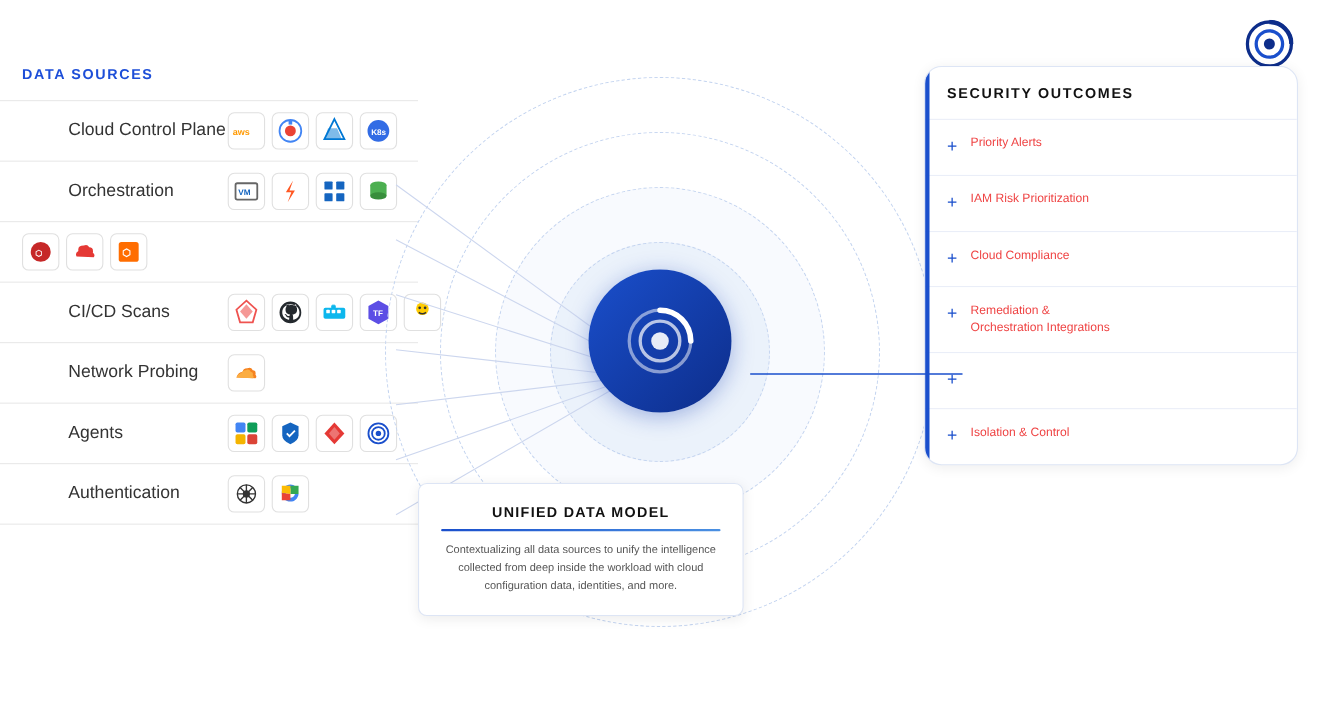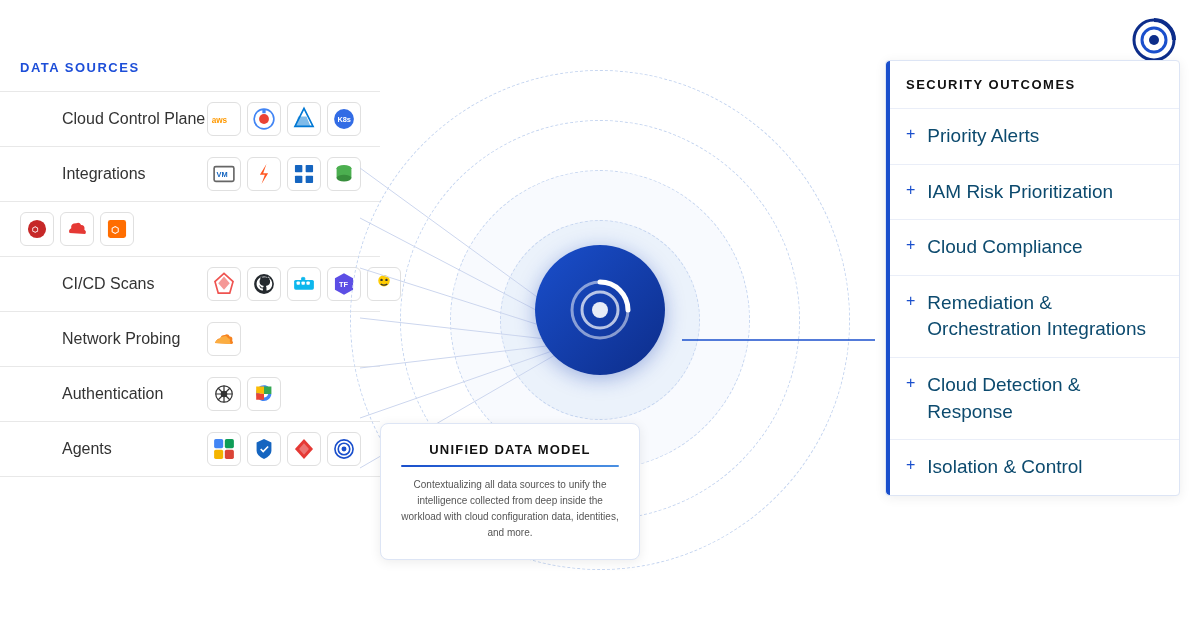--- a/index.html
+++ b/index.html
@@ -115,21 +115,21 @@
       justify-content: center;
       z-index: 10;
       box-shadow: 0 4px 20px rgba(20,60,180,0.35);
     }
 
     
     .info-box {
       position: absolute;
       bottom: 30px;
       left: 60px;
-      width: 260px;
+      width: 296px;
       background: #fff;
       border: 1px solid #dde5f5;
       border-radius: 8px;
       padding: 18px 20px;
       z-index: 20;
       box-shadow: 0 2px 12px rgba(0,0,0,0.08);
       text-align: center;
     }
 
     .info-box-title {
@@ -153,24 +153,24 @@
       color: #555;
       line-height: 1.6;
       text-align: center;
     }
 
     
     .security-panel {
       position: absolute;
       right: 20px;
       top: 60px;
-      width: 295px;
+      width: 340px;
       background: #fff;
       border: 1px solid #dde5f5;
-      border-radius: 4px;
+      border-radius: 16px;
       box-shadow: 0 2px 12px rgba(0,0,0,0.07);
       overflow: hidden;
     }
 
     .security-title {
       font-size: 13px;
       font-weight: 700;
       letter-spacing: 1.5px;
       color: #111;
       padding: 16px 20px;
@@ -193,22 +193,22 @@
     .so-plus {
       color: #1a4fcc;
       font-size: 16px;
       font-weight: 400;
       line-height: 1.3;
       flex-shrink: 0;
       margin-top: 1px;
     }
 
     .so-label {
-      font-size: 19px;
-      color: #0c4a6e;
+      font-size: 11px;
+      color: #ef4444;
       line-height: 1.4;
     }
 
     
     .security-panel::before {
       content: '';
       position: absolute;
       left: 0;
       top: 0;
       bottom: 0;
@@ -285,21 +285,21 @@
       <div class="icon-box">
         <svg viewBox="0 0 34 34" width="28" height="28">
           <circle cx="17" cy="17" r="12" fill="#326CE5"></circle>
           <text x="9" y="21" font-size="9" fill="white" font-weight="bold">K8s</text>
         </svg>
       </div>
     </div>
   </div>
 
   <div class="ds-row">
-    <div class="ds-label">Integrations</div>
+    <div class="ds-label">Orchestration</div>
     <div class="ds-icons">
       <div class="icon-box">
         <svg viewBox="0 0 34 34" width="28" height="28">
           <rect x="5" y="8" width="24" height="18" rx="2" fill="none" stroke="#666" stroke-width="2"></rect>
           <text x="8" y="21" font-size="9" fill="#1565C0" font-weight="bold">VM</text>
         </svg>
       </div>
       <div class="icon-box">
         <svg viewBox="0 0 34 34" width="28" height="28">
           <polygon points="20,5 12,18 18,18 14,29 22,16 16,16" fill="#FF5722"></polygon>
@@ -386,20 +386,53 @@
     </div>
   </div>
 
   <div class="ds-row">
     <div class="ds-label">Network Probing</div>
     <div class="ds-icons">
       <div class="icon-box">
         <svg viewBox="0 0 34 34" width="28" height="28">
           <path d="M6,22 Q8,16 13,16 Q13,12 18,12 Q22,10 24,14 Q28,14 27,19 Q29,21 27,23 Z" fill="#F6821F"></path>
           <path d="M6,22 Q8,17 12,17 Q12,14 16,14 Q20,12 22,16 Q25,16 24,20 Q26,22 24,23 Z" fill="#FBAD41"></path>
+        </svg>
+      </div>
+    </div>
+  </div>
+
+  <div class="ds-row">
+    <div class="ds-label">Agents</div>
+    <div class="ds-icons">
+      <div class="icon-box">
+        <svg viewBox="0 0 34 34" width="28" height="28">
+          <rect x="5" y="5" width="11" height="11" rx="2" fill="#4285F4"></rect>
+          <rect x="18" y="5" width="11" height="11" rx="2" fill="#0F9D58"></rect>
+          <rect x="5" y="18" width="11" height="11" rx="2" fill="#F4B400"></rect>
+          <rect x="18" y="18" width="11" height="11" rx="2" fill="#DB4437"></rect>
+        </svg>
+      </div>
+      <div class="icon-box">
+        <svg viewBox="0 0 34 34" width="28" height="28">
+          <path d="M17,5 L26,9 L26,19 Q26,25 17,29 Q8,25 8,19 L8,9 Z" fill="#1565C0"></path>
+          <path d="M13,17 L16,20 L22,14" stroke="white" stroke-width="2" fill="none"></path>
+        </svg>
+      </div>
+      <div class="icon-box">
+        <svg viewBox="0 0 34 34" width="28" height="28">
+          <path d="M17,5 L28,17 L17,29 L6,17 Z" fill="#E53935"></path>
+          <path d="M17,10 L23,17 L17,24 L11,17 Z" fill="white" opacity="0.3"></path>
+        </svg>
+      </div>
+      <div class="icon-box">
+        <svg viewBox="0 0 34 34" width="28" height="28">
+          <circle cx="17" cy="17" r="11" fill="none" stroke="#1a4fcc" stroke-width="2"></circle>
+          <circle cx="17" cy="17" r="7" fill="none" stroke="#1a4fcc" stroke-width="2"></circle>
+          <circle cx="17" cy="17" r="3" fill="#1a4fcc"></circle>
         </svg>
       </div>
     </div>
   </div>
 
   <div class="ds-row">
     <div class="ds-label">Authentication</div>
     <div class="ds-icons">
       <div class="icon-box">
         <svg viewBox="0 0 34 34" width="28" height="28">
@@ -411,53 +444,20 @@
           <line x1="24" y1="10" x2="10" y2="24" stroke="#333" stroke-width="1.5"></line>
           <circle cx="17" cy="17" r="4" fill="#333"></circle>
         </svg>
       </div>
       <div class="icon-box">
         <svg viewBox="0 0 34 34" width="28" height="28">
           <path d="M17,8 L17,17 L26,17 C25.5,22 21.5,25.5 17,25.5 C11.75,25.5 7.5,21.25 7.5,16 C7.5,10.75 11.75,6.5 17,6.5 C19.2,6.5 21.2,7.3 22.7,8.7 L19.5,11.9 C18.7,11.2 17.9,10.8 17,10.8 C14.1,10.8 11.8,13.1 11.8,16 C11.8,18.9 14.1,21.2 17,21.2 C19.5,21.2 21.5,19.5 22,17 L17,17 Z" fill="#4285F4"></path>
           <path d="M17,8 L26,8 L26,17 L17,17 Z" fill="#34A853"></path>
           <path d="M7.5,16 L7.5,8 L17,8 L17,17 Z" fill="#FBBC05"></path>
           <path d="M7.5,16 L7.5,24 L17,24 L17,17 Z" fill="#EA4335"></path>
-        </svg>
-      </div>
-    </div>
-  </div>
-
-  <div class="ds-row">
-    <div class="ds-label">Agents</div>
-    <div class="ds-icons">
-      <div class="icon-box">
-        <svg viewBox="0 0 34 34" width="28" height="28">
-          <rect x="5" y="5" width="11" height="11" rx="2" fill="#4285F4"></rect>
-          <rect x="18" y="5" width="11" height="11" rx="2" fill="#0F9D58"></rect>
-          <rect x="5" y="18" width="11" height="11" rx="2" fill="#F4B400"></rect>
-          <rect x="18" y="18" width="11" height="11" rx="2" fill="#DB4437"></rect>
-        </svg>
-      </div>
-      <div class="icon-box">
-        <svg viewBox="0 0 34 34" width="28" height="28">
-          <path d="M17,5 L26,9 L26,19 Q26,25 17,29 Q8,25 8,19 L8,9 Z" fill="#1565C0"></path>
-          <path d="M13,17 L16,20 L22,14" stroke="white" stroke-width="2" fill="none"></path>
-        </svg>
-      </div>
-      <div class="icon-box">
-        <svg viewBox="0 0 34 34" width="28" height="28">
-          <path d="M17,5 L28,17 L17,29 L6,17 Z" fill="#E53935"></path>
-          <path d="M17,10 L23,17 L17,24 L11,17 Z" fill="white" opacity="0.3"></path>
-        </svg>
-      </div>
-      <div class="icon-box">
-        <svg viewBox="0 0 34 34" width="28" height="28">
-          <circle cx="17" cy="17" r="11" fill="none" stroke="#1a4fcc" stroke-width="2"></circle>
-          <circle cx="17" cy="17" r="7" fill="none" stroke="#1a4fcc" stroke-width="2"></circle>
-          <circle cx="17" cy="17" r="3" fill="#1a4fcc"></circle>
         </svg>
       </div>
     </div>
   </div>
 </div>
 
 <div class="central-area">
   <div class="circle-outer circle-1"></div>
   <div class="circle-outer circle-2"></div>
   <div class="circle-outer circle-3"></div>
@@ -497,20 +497,19 @@
     <span class="so-label">Cloud Compliance</span>
   </div>
 
   <div class="so-row">
     <span class="so-plus">+</span>
     <span class="so-label">Remediation &amp;<br>Orchestration Integrations</span>
   </div>
 
   <div class="so-row">
     <span class="so-plus">+</span>
-    <span class="so-label">Cloud Detection &amp; Response</span>
   </div>
 
   <div class="so-row">
     <span class="so-plus">+</span>
     <span class="so-label">Isolation &amp; Control</span>
   </div>
 </div>
 
 </body></html>

